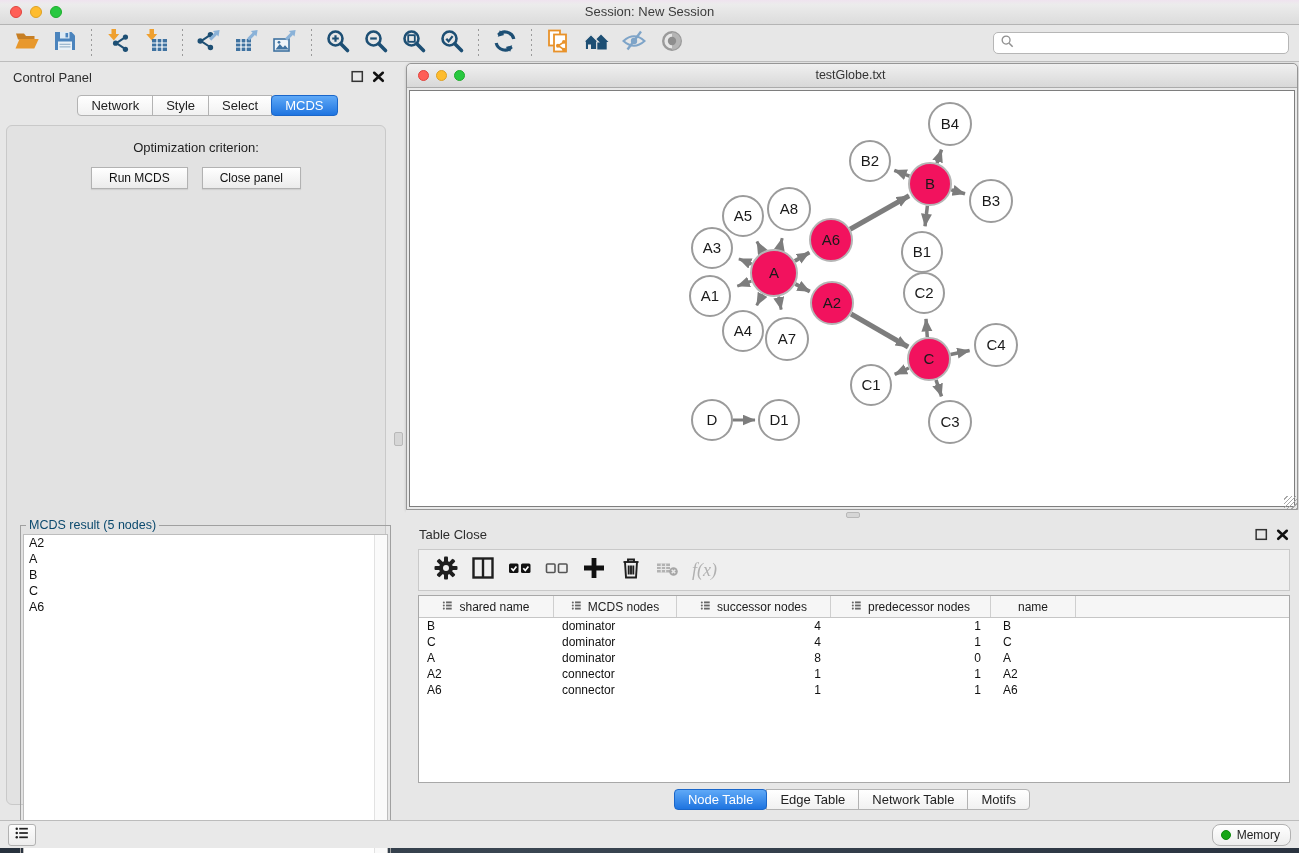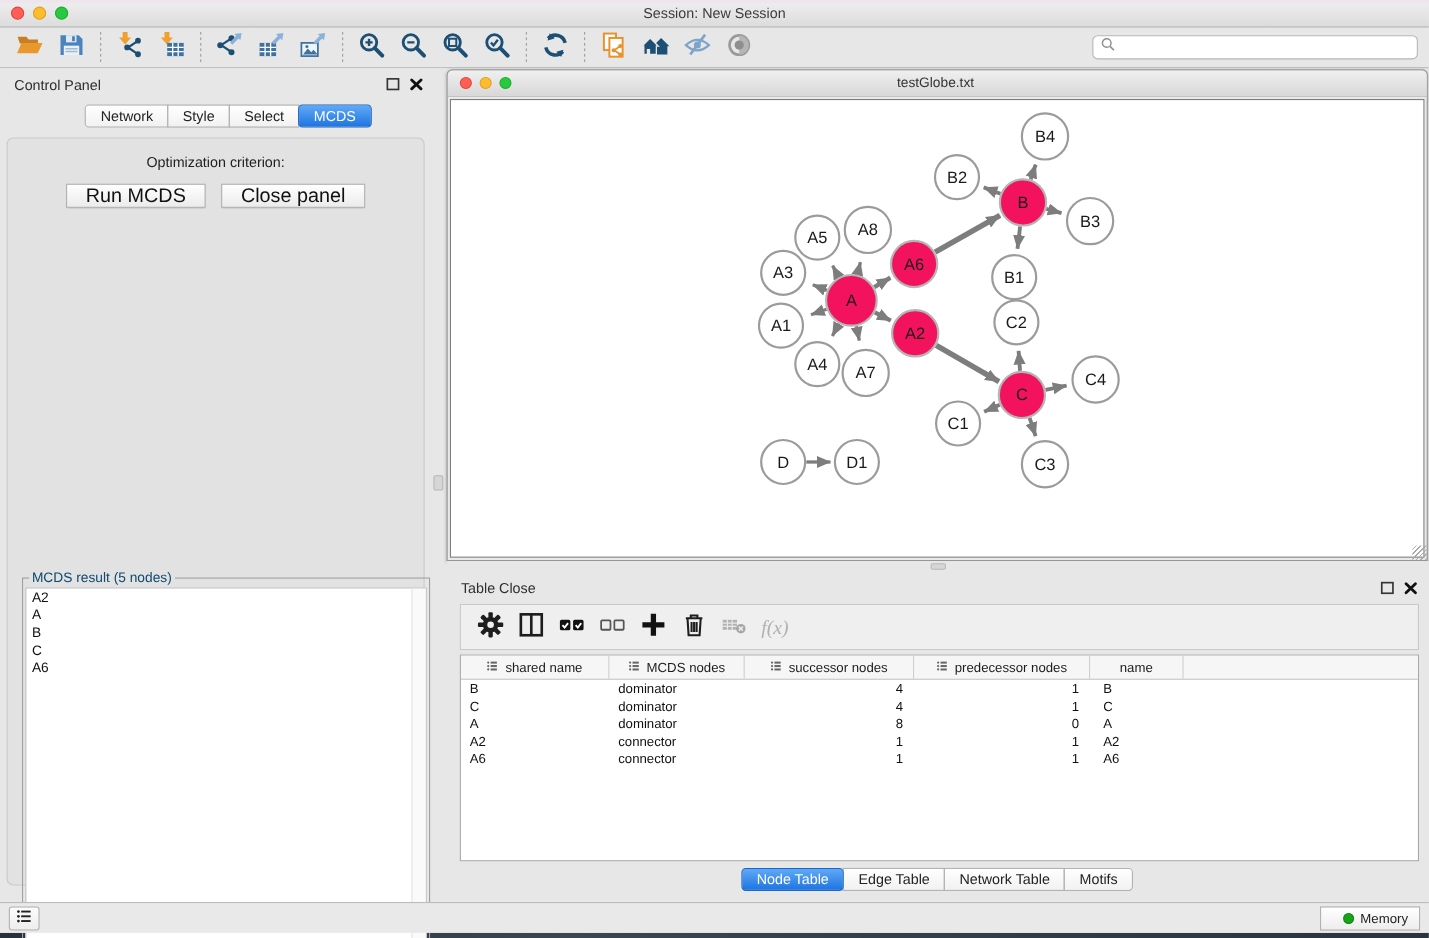--- a/index.html
+++ b/index.html
@@ -39,21 +39,21 @@
   .tab { height:21px; line-height:19px; padding:0 13px; font-size:13px; background:linear-gradient(#ffffff,#f1f1f1); border:1px solid #b3b3b3; margin-left:-1px; color:#222; cursor:default; }
   .tab:first-child { border-top-left-radius:4px; border-bottom-left-radius:4px; }
   .tab:last-child { border-top-right-radius:4px; border-bottom-right-radius:4px; }
   .tab.active { background:linear-gradient(#5fa9f7,#1e74e0); color:#fff; border-color:#1a66c9; border-radius:4px; position:relative; z-index:1; }
   .cp-pane { position:absolute; left:6px; top:63px; width:380px; height:680px; background:#e2e2e2; border:1px solid #c9c9c9; border-radius:6px; }
   .opt-label { text-align:center; margin-top:14px; font-size:13px; color:#1e1e1e; }
   .dropdown { position:relative; margin:9px auto 0; width:308px; height:24px; background:#fff; border:1px solid #a9a9a9; border-radius:5px; display:flex; align-items:center; box-shadow:0 1px 1px rgba(0,0,0,.08); }
   .dropdown .dval { flex:1; font-size:13px; padding-left:8px; color:#111; white-space:nowrap; overflow:hidden; }
   .dropdown .stepper { width:20px; height:20px; margin-right:1px; border-radius:4px; background:linear-gradient(#59a7f6,#1c6ee4); display:flex; align-items:center; justify-content:center; }
   .btnrow { display:flex; justify-content:center; gap:14px; margin-top:12px; }
-  .aqua-btn { height:22px; padding:0 17px; font-size:18px; font-family:inherit; color:#111; background:linear-gradient(#ffffff,#ebebeb); border:1px solid #b2b2b2; border-radius:0; box-shadow:0 1px 1px rgba(0,0,0,.08); cursor:default; }
+  .aqua-btn { height:22px; padding:0 17px; font-size:12px; font-family:inherit; color:#111; background:linear-gradient(#ffffff,#ebebeb); border:1px solid #b2b2b2; border-radius:0; box-shadow:0 1px 1px rgba(0,0,0,.08); cursor:default; }
   .mcds-fieldset { position:absolute; left:13px; top:392px; width:371px; height:345px; border:1px solid #a0a0a0; padding:2px; background:transparent; }
   .mcds-fieldset legend { font-size:12.5px; padding:0 3px; margin-left:3px; color:#0c4a6e; }
   .result-list { position:relative; width:100%; height:100%; background:#fff; border:1px solid #bdbdbd; overflow:hidden; }
   .result-item { font-size:12.5px; line-height:16px; padding-left:5px; color:#111; }
   .scrolltrack { position:absolute; right:0; top:0; bottom:0; width:13px; background:#fafafa; border-left:1px solid #e2e2e2; }
 
   
   .rightcol { width:893px; display:flex; flex-direction:column; }
   .netwin { position:relative; height:447px; margin:1px 1px 0 0; background:#e9e9e9; border:1px solid #969696; border-radius:5px 5px 0 0; box-shadow:0 1px 3px rgba(0,0,0,.2); }
   .netwin .ntitlebar { position:relative; height:24px; background:linear-gradient(#f0f0f0,#d8d8d8); border-bottom:1px solid #ababab; border-radius:5px 5px 0 0; }
@@ -79,21 +79,21 @@
   .th { display:flex; align-items:center; justify-content:center; gap:6px; border-right:1px solid #cfcfcf; font-size:12px; color:#1c1c1c; }
   .th.filler { flex:1; border-right:none; }
   .trow { display:flex; height:16px; }
   .td { display:flex; align-items:center; padding:0 8px; color:#111; overflow:hidden; }
   .td.num { justify-content:flex-end; padding-right:10px; }
   .td.name { padding-left:12px; }
   .tp-tabs { display:flex; justify-content:center; margin-top:6px; }
   .statusbar { position:relative; height:28px; background:#e9e9e9; border-top:1px solid #bcbcbc; }
   .listbtn { position:absolute; left:8px; top:3px; width:28px; height:22px; background:linear-gradient(#fdfdfd,#ededed); border:1px solid #b2b2b2; border-radius:3px; display:flex; align-items:center; justify-content:center; }
   .listbtn svg { width:16px; height:16px; }
-  .membtn { position:absolute; right:8px; top:3px; height:22px; padding:0 10px 0 20px; display:flex; align-items:center; gap:6px; font-size:12px; background:linear-gradient(#ffffff,#ededed); border:1px solid #b2b2b2; border-radius:0; }
+  .membtn { position:absolute; right:8px; top:3px; height:22px; padding:0 10px 0 8px; display:flex; align-items:center; gap:6px; font-size:12px; background:linear-gradient(#ffffff,#ededed); border:1px solid #b2b2b2; border-radius:8px; }
   .memdot { width:10px; height:10px; border-radius:50%; background:#17a517; border:1px solid #0d8a0d; }
   .wallpaper { height:5px; background:linear-gradient(90deg,#27313d,#3a4652 40%,#2a3340); }
   svg text { font-family:"Liberation Sans", sans-serif; }
 </style>
 </head>
 <body>
 
 <div class="app">
 
   <div class="titlebar">

